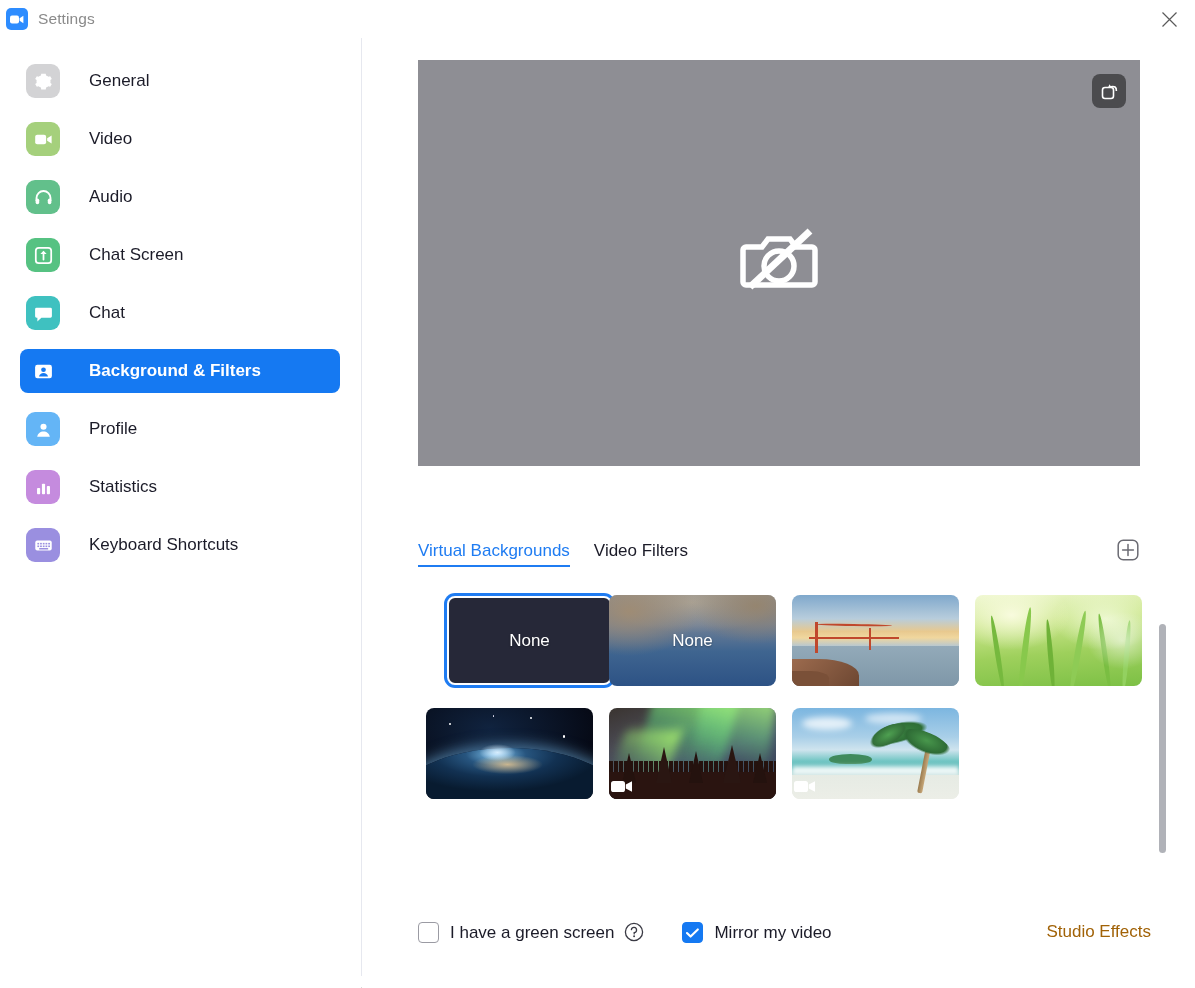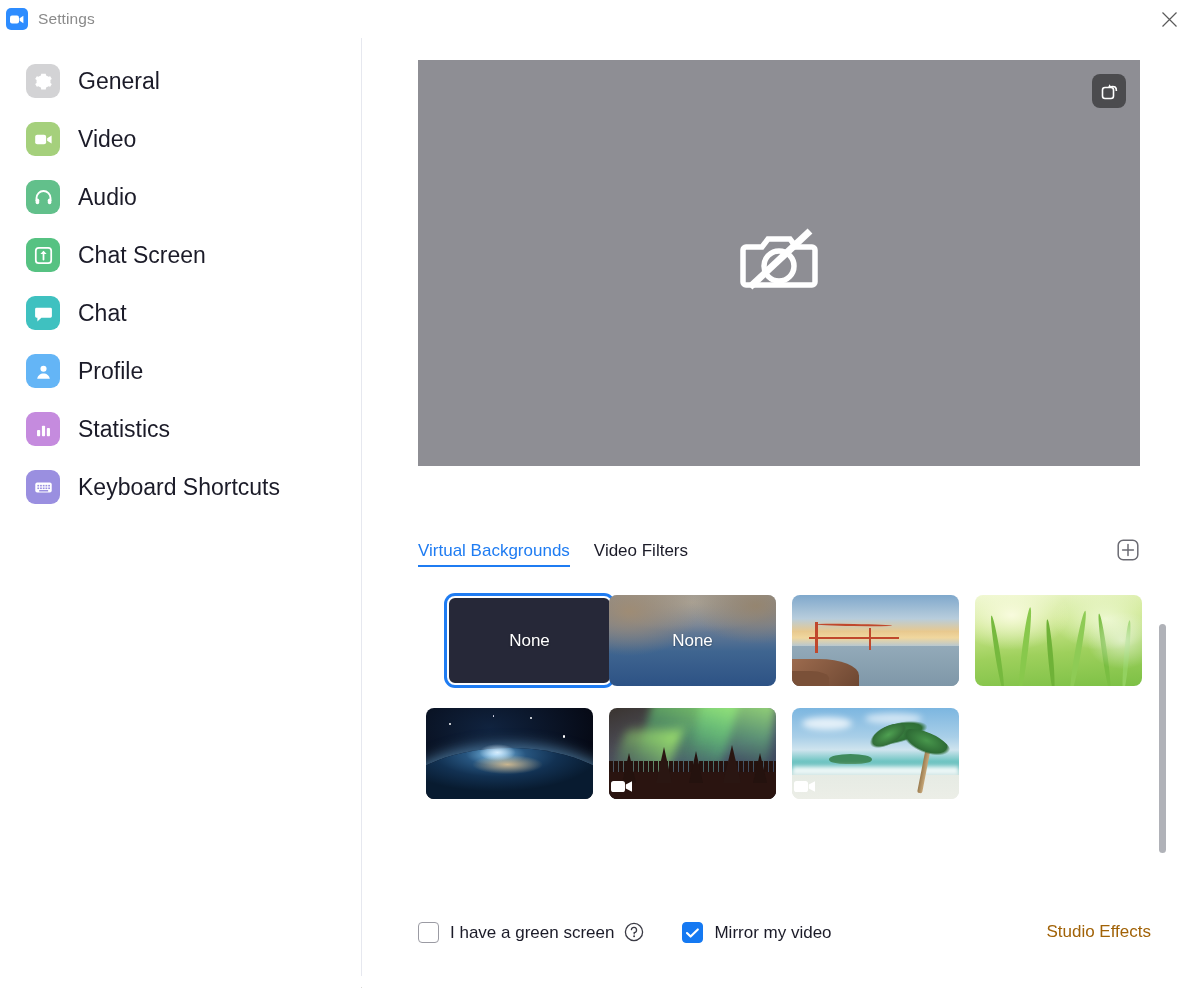--- a/index.html
+++ b/index.html
@@ -106,23 +106,24 @@
     border-radius: 9px;
     flex: 0 0 34px;
     display: flex;
     align-items: center;
     justify-content: center;
   }
   .nav-item.active .nav-icon {
     background: transparent;
   }
   .nav-label {
-    font-size: 23px;
+    font-size: 17px;
     color: #1b1b28;
     white-space: nowrap;
+    margin-left: 11px;
   }
   .nav-item.active .nav-label {
     color: #ffffff;
     font-weight: bold;
   }
 
   
   #main {
     position: absolute;
     left: 362px; top: 38px;
@@ -361,20 +362,30 @@
         <span class="nav-label">Chat Screen</span>
       </div>
       <div class="nav-item">
         <span class="nav-icon" style="background: rgb(63, 193, 192);">
           <svg width="21" height="21" viewBox="0 0 24 24">
             <path d="M4 5.4h16a1.6 1.6 0 0 1 1.6 1.6v8.2a1.6 1.6 0 0 1-1.6 1.6H9.6L5 21.2v-4.4H4a1.6 1.6 0 0 1-1.6-1.6V7A1.6 1.6 0 0 1 4 5.4z" fill="#ffffff"></path>
           </svg>
         </span>
         <span class="nav-label">Chat</span>
       </div>
+      <div class="nav-item active">
+        <span class="nav-icon" style="background: transparent;">
+          <svg width="21" height="21" viewBox="0 0 24 24">
+            <rect x="2.4" y="4.4" width="19.2" height="15.2" rx="2.6" fill="#ffffff"></rect>
+            <circle cx="12" cy="10" r="2.7" fill="#1579F2"></circle>
+            <path d="M6.8 17.6c.6-2.6 2.7-4 5.2-4s4.6 1.4 5.2 4z" fill="#1579F2"></path>
+          </svg>
+        </span>
+        <span class="nav-label">Background &amp; Filters</span>
+      </div>
       <div class="nav-item">
         <span class="nav-icon" style="background: rgb(100, 181, 246);">
           <svg width="21" height="21" viewBox="0 0 24 24">
             <circle cx="12" cy="8.8" r="3.5" fill="#ffffff"></circle>
             <path d="M4.8 20.4c.5-4 3.6-6.2 7.2-6.2s6.7 2.2 7.2 6.2z" fill="#ffffff"></path>
           </svg>
         </span>
         <span class="nav-label">Profile</span>
       </div>
       <div class="nav-item">

